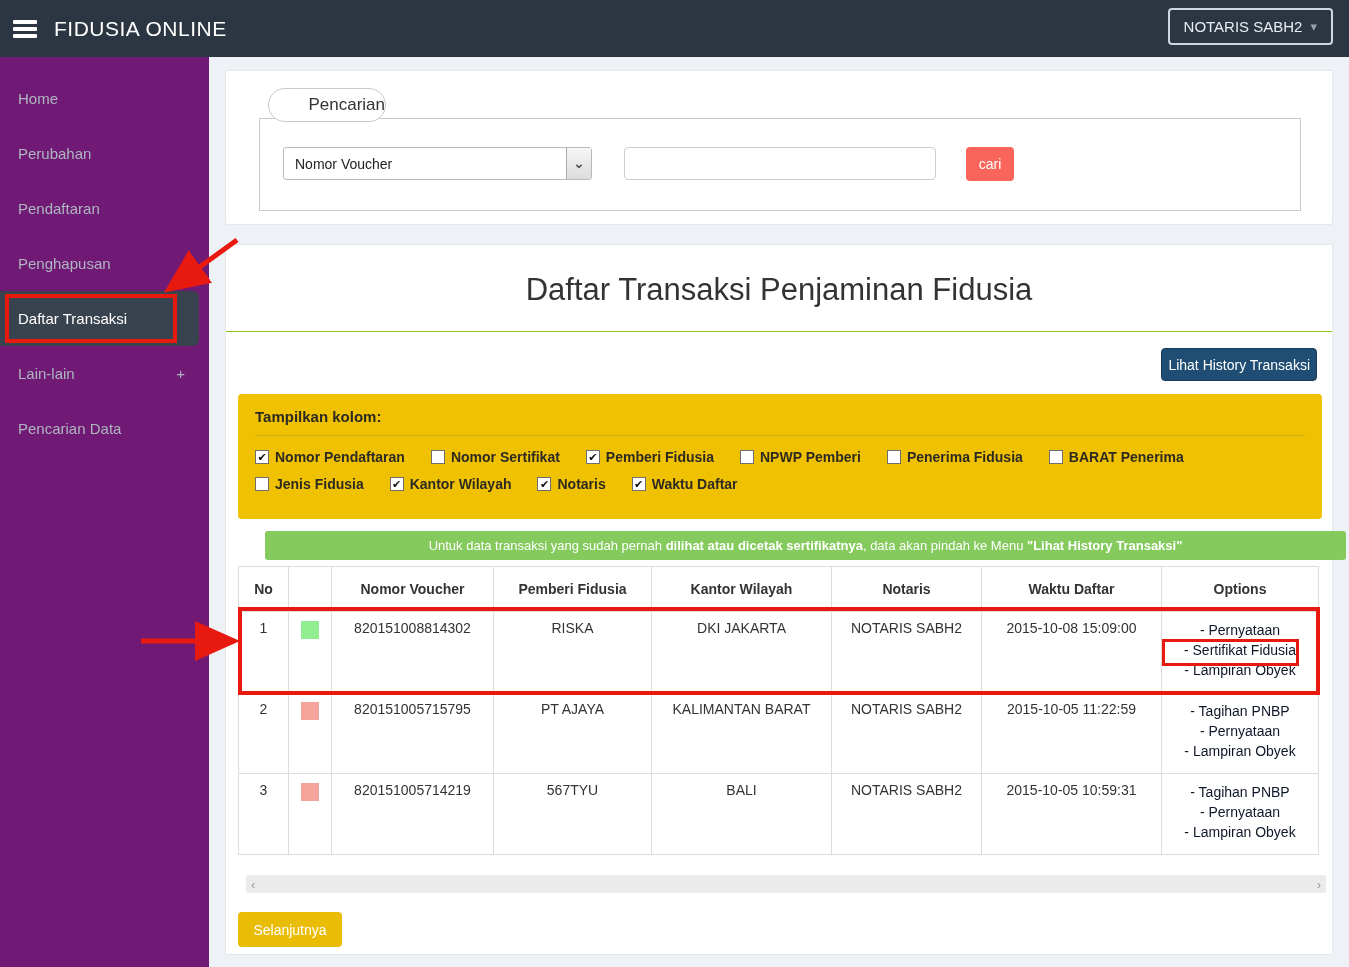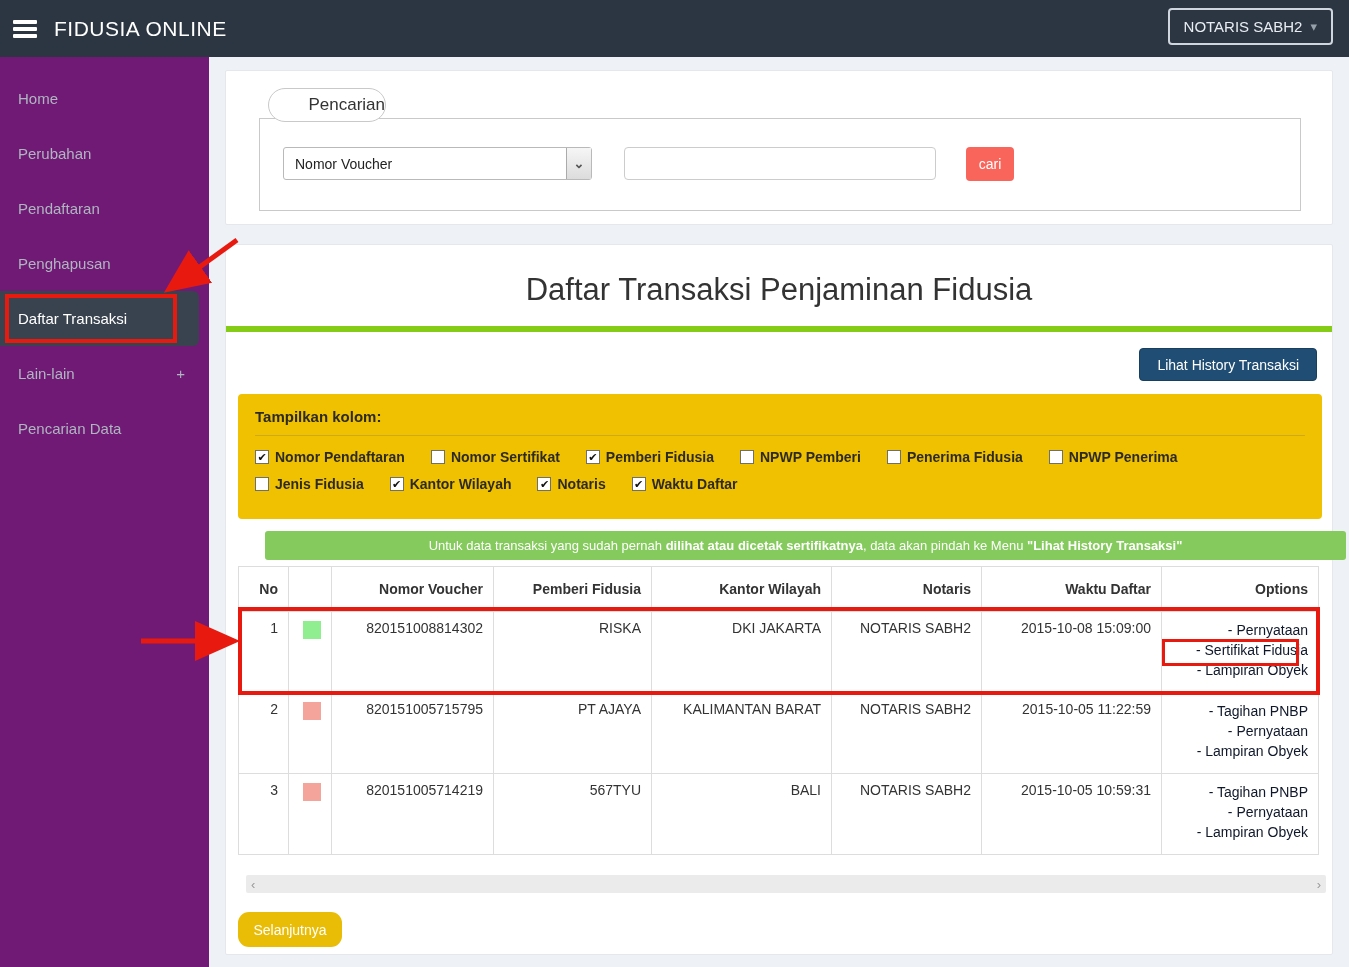--- a/index.html
+++ b/index.html
@@ -74,24 +74,24 @@
   }
   .cari-btn {
     position:absolute; left:740px; top:76px; width:48px; height:34px;
     background:#f9655b; border:none; border-radius:4px; color:#fff; font-size:14px; cursor:pointer;
     font-family:"Liberation Sans",sans-serif;
   }
   
   .page-title {
     text-align:center; font-size:31px; font-weight:400; color:#333;
     padding-top:27px; height:87px;
-    border-bottom:6px solid #84cc16;
+    border-bottom:1px solid #84cc16;
   }
   .history-btn {
-    position:absolute; right:15px; top:103px; height:33px; padding:0 17px;
+    position:absolute; right:15px; top:103px; height:33px; padding:0 6px;
     background:#1f4d73; color:#fff; border:1px solid #193f5e; border-radius:4px;
     font-size:14px; cursor:pointer; font-family:"Liberation Sans",sans-serif;
   }
   .yellow-panel {
     position:absolute; left:12px; top:149px; width:1084px; height:125px;
     background:#efc100; border-radius:4px; padding:14px 17px;
   }
   .yellow-panel .yp-head { font-size:15px; font-weight:bold; color:#2d2a22; }
   .yellow-panel .yp-divider { border-top:1px solid #cfa91a; margin:10px 0 13px 0; }
   .cb-row { display:flex; margin-bottom:11px; }
@@ -105,37 +105,37 @@
   .green-banner {
     position:absolute; left:12px; top:286px; width:1081px; height:29px;
     background:#85ca5c; border-radius:3px; color:#fff; font-size:13px;
     display:flex; align-items:center; justify-content:center;margin-left:27px;
   }
   
   .tx-table {
     position:absolute; left:12px; top:321px; width:1080px;
     border-collapse:collapse; table-layout:fixed; font-size:14px;
   }
-  .tx-table th, .tx-table td { border:1px solid #ddd; padding:8px 10px; text-align:right; vertical-align:top; }
+  .tx-table th, .tx-table td { border:1px solid #ddd; padding:8px 10px; text-align:center; vertical-align:top; }
   .tx-table th { font-weight:bold; color:#333; height:45px; vertical-align:middle; }
   .tx-table td { height:81px; color:#333; }
   .tx-table col.c-no{width:50px}.tx-table col.c-st{width:43px}.tx-table col.c-vo{width:162px}
   .tx-table col.c-pe{width:158px}.tx-table col.c-ka{width:180px}.tx-table col.c-nt{width:150px}
   .tx-table col.c-wa{width:180px}.tx-table col.c-op{width:157px}
   .status-sq { display:inline-block; width:18px; height:18px; margin-top:1px; }
   .opt-link { display:block; color:#0f172a; text-decoration:none; line-height:20px; cursor:pointer; }
   
   .h-scrollbar {
     position:absolute; left:20px; top:630px; width:1080px; height:18px;
     background:#ebebeb; border-radius:2px; display:flex; align-items:center;
     justify-content:space-between; color:#9a9a9a; font-size:13px; padding:0 5px; cursor:pointer;
   }
   .next-btn {
     position:absolute; left:12px; top:667px; width:104px; height:35px;
-    background:#e9bc06; border:none; border-radius:11px; color:#fff; font-size:14px;
+    background:#e9bc06; border:none; border-radius:4px; color:#fff; font-size:14px;
     cursor:pointer; font-family:"Liberation Sans",sans-serif;
   }
   
   .anno { position:absolute; pointer-events:none; z-index:50; }
   .anno-box { border:4px solid #e81a10; }
   .anno-box-thin { border:3px solid #e81a10; }
   svg.anno { left:0; top:0; }
 </style>
 </head>
 <body>
@@ -233,21 +233,21 @@
         <span class="cb-label">NPWP Pemberi</span>
       </span>
 
       <span class="cb-item">
         <span class="cb-box"></span>
         <span class="cb-label">Penerima Fidusia</span>
       </span>
 
       <span class="cb-item">
         <span class="cb-box"></span>
-        <span class="cb-label">NPWP Penerima</span>
+        <span class="cb-label">BARAT Penerima</span>
       </span>
     </div>
           <div class="cb-row">
       <span class="cb-item">
         <span class="cb-box"></span>
         <span class="cb-label">Jenis Fidusia</span>
       </span>
 
       <span class="cb-item">
         <span class="cb-box">✔</span>

